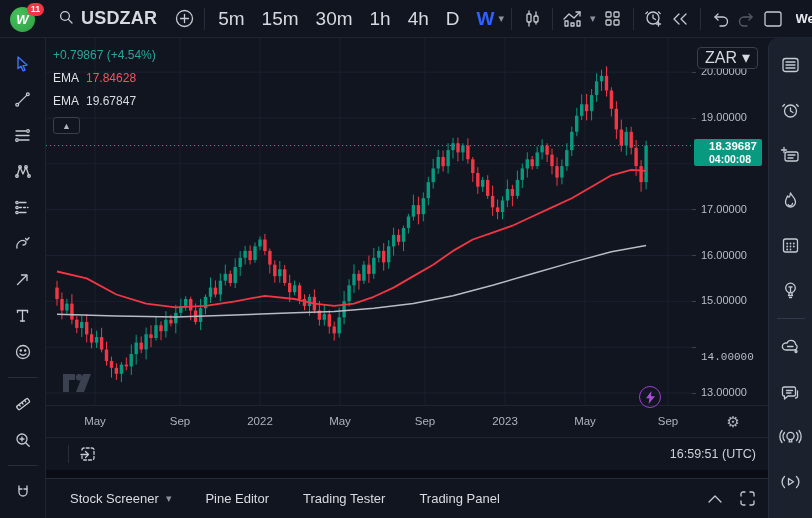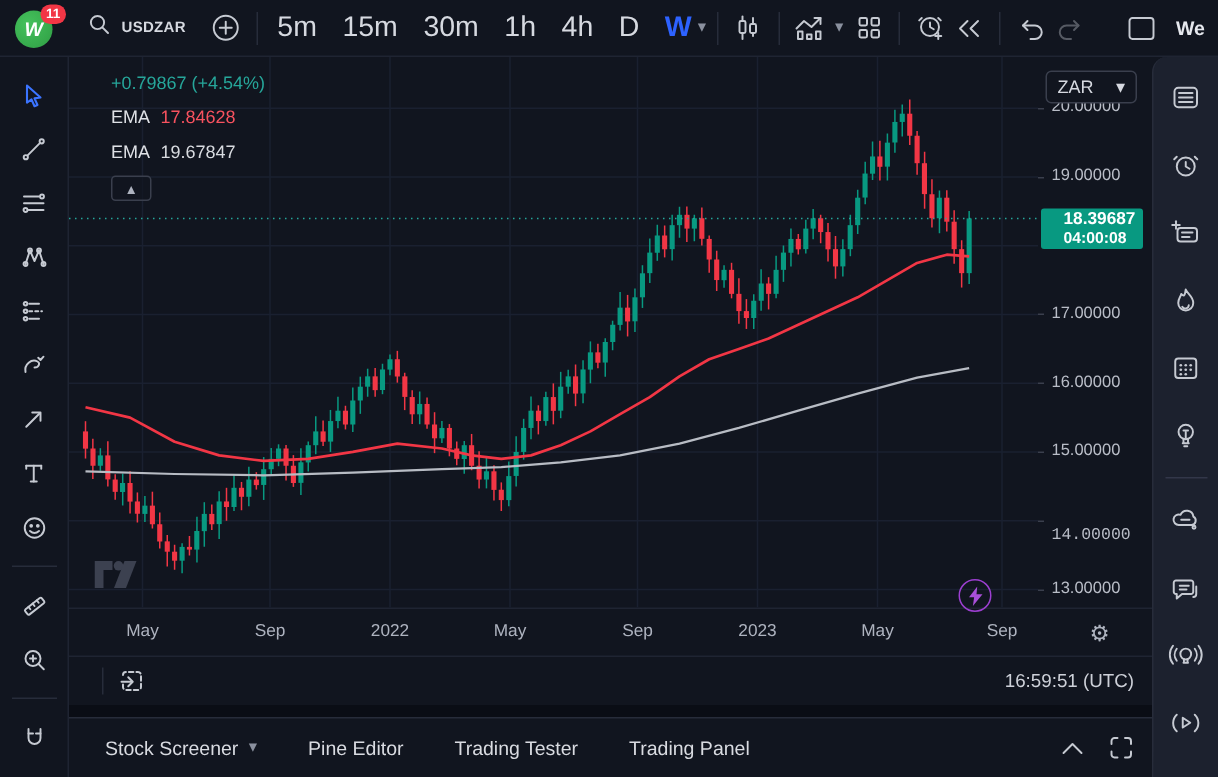--- a/index.html
+++ b/index.html
@@ -18,21 +18,21 @@
   
   .topbar{position:absolute;left:0;top:0;width:812px;height:38px;background:var(--panel);
     border-bottom:1px solid var(--border-soft);display:flex;align-items:center;padding:0 8px;z-index:30;}
   .logo-wrap{position:relative;width:34px;height:30px;flex:0 0 auto;cursor:pointer;}
   .logo-circle{position:absolute;left:2px;top:3px;width:25px;height:25px;border-radius:50%;
     background:radial-gradient(circle at 35% 35%,#45c15c,#2f9e44);display:flex;align-items:center;justify-content:center;
     color:#fff;font-weight:700;font-style:italic;font-size:13px;}
   .notif-badge{position:absolute;right:-2px;top:-1px;min-width:17px;height:13px;border-radius:8px;background:#f23645;
     color:#fff;font-size:9px;font-weight:700;display:flex;align-items:center;justify-content:center;padding:0 3px;}
   .symbol-search{display:flex;align-items:center;gap:7px;margin-left:16px;cursor:pointer;}
-  .symbol-name{font-size:10px;font-weight:700;letter-spacing:.2px;}
+  .symbol-name{font-size:18px;font-weight:700;letter-spacing:.2px;}
   .tb-icon{display:flex;align-items:center;justify-content:center;width:26px;height:26px;border-radius:4px;cursor:pointer;flex:0 0 auto;}
   .tb-icon svg{display:block;}
   .tb-sep{width:1px;height:22px;background:var(--border);margin:0 7px;flex:0 0 auto;}
   .intervals{display:flex;align-items:center;gap:17px;margin:0 4px 0 6px;font-size:19px;color:var(--text);}
   .interval-btn{cursor:pointer;}
   .interval-btn.active{color:var(--blue);font-weight:700;}
   .chev{color:var(--muted);font-size:11px;cursor:pointer;line-height:1;}
   .tb-right{margin-left:auto;display:flex;align-items:center;gap:10px;}
   .we-text{font-size:13px;font-weight:700;color:#e6e8ee;width:20px;overflow:hidden;white-space:nowrap;}
   .dim{opacity:.38;}
@@ -52,27 +52,27 @@
   .rs-sep{width:28px;height:1px;background:#323749;flex:0 0 auto;margin:-4px 0;}
 
   
   .chart-region{position:absolute;left:46px;top:38px;width:722px;height:480px;background:var(--bg);}
   #plot-svg{position:absolute;left:0;top:0;}
   .price-scale{position:absolute;left:646px;top:0;width:76px;height:367px;cursor:ns-resize;}
   .plabel{position:absolute;left:9px;font-size:11px;color:#b9bdc7;white-space:nowrap;}
   .ptick{position:absolute;left:0;width:4px;height:1px;background:#3a3f4d;}
   .currency-btn{position:absolute;left:5px;top:9px;width:61px;height:22px;border:1px solid #3a3f4d;border-radius:4px;
     background:var(--bg);display:flex;align-items:center;justify-content:space-between;padding:0 7px;cursor:pointer;z-index:3;}
-  .currency-btn span{font-size:12px;color:var(--text);}
+  .currency-btn span{font-size:16px;color:var(--text);}
   .price-badge{position:absolute;left:2px;width:68px;border-radius:2px;background:var(--green);color:#fff;
     text-align:center;z-index:2;padding:1px 15px;}
   .price-badge .pb-price{font-size:11.5px;font-weight:700;line-height:13px;}
   .price-badge .pb-count{font-size:10.5px;font-weight:700;line-height:12px;}
 
-  .legend{position:absolute;left:28px;top:10px;z-index:5;}
+  .legend{position:absolute;left:7px;top:10px;z-index:5;}
   .legend-change{font-size:12px;color:var(--teal);margin-bottom:9px;}
   .legend-row{font-size:12px;margin-bottom:9px;color:#dfe1e6;}
   .legend-row .ind-val{margin-left:7px;}
   .legend-collapse{width:27px;height:17px;border:1px solid #3a3f4d;border-radius:3px;background:rgba(17,21,31,.7);
     display:flex;align-items:center;justify-content:center;cursor:pointer;color:#aeb3bf;font-size:9px;}
 
   .tv-watermark{position:absolute;left:17px;top:336px;z-index:1;}
   .flash-btn{position:absolute;left:593px;top:348px;width:22px;height:22px;border:1.5px solid #9c3fd0;border-radius:50%;
     display:flex;align-items:center;justify-content:center;cursor:pointer;z-index:4;}
 

